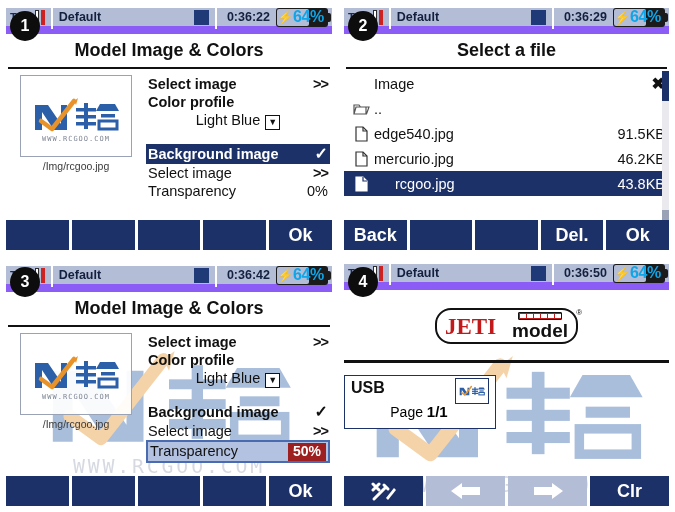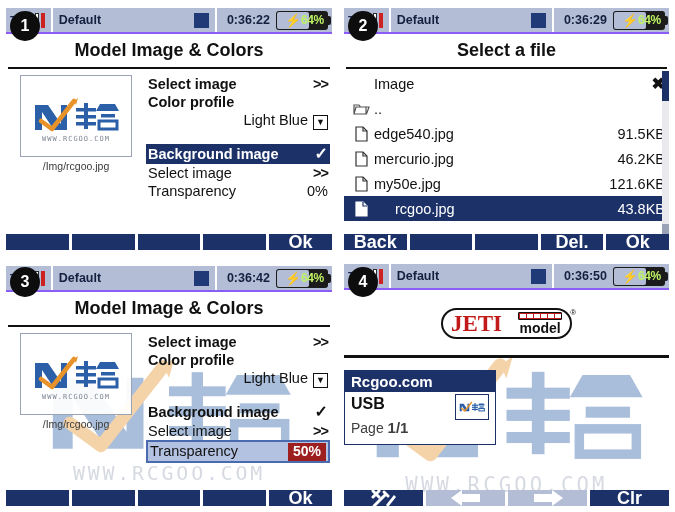--- a/index.html
+++ b/index.html
@@ -31,21 +31,21 @@
   .panel.p4 { padding: 8px 6px 6px 6px; }
 
   
   .statusbar {
     position: relative;
     height: 26px;
     background: #b3bdd6;
     display: flex;
     align-items: center;
     flex: 0 0 26px;
-    border-bottom: 2px solid #8b5cf6;
+    border-bottom: 8px solid #8b5cf6;
   }
   .sb-tx {
     font-size: 11px;
     font-weight: bold;
     color: #1a2a52;
     padding-left: 4px;
     letter-spacing: -0.3px;
   }
   .sig {
     display: flex;
@@ -85,21 +85,21 @@
   }
   .bat-fill {
     position:absolute; left:1px; top:1px; bottom:1px;
     width: 32px; background:#b3bdd6; border-radius:2px;
   }
   .bolt {
     position:relative; z-index:2; color:#ffffff; font-size:13px;
     margin-right:-1px; line-height:1;
   }
   .bat-pct {
-    position:relative; z-index:2; color:#bef264; font-size:12px;
+    position:relative; z-index:2; color:#0ea5e9; font-size:16px;
     font-weight:bold; padding-right:4px; letter-spacing:-0.3px;
   }
 
   
   .badge {
     position:absolute; left:10px; top:11px;
     width: 30px; height: 30px; border-radius: 50%;
     background:#0d0d0d; color:#ffffff;
     display:flex; align-items:center; justify-content:center;
     font-size:16px; font-weight:bold; z-index:50;
@@ -135,21 +135,21 @@
     flex:1; position:relative; z-index:3; padding-right:2px;
   }
   .row {
     display:flex; justify-content:space-between; align-items:baseline;
     font-size:14.5px; color:#111111; padding:0 2px; line-height:1.25;
   }
   .row.bold { font-weight:bold; }
   .row.sel {
     background:#1d3169; color:#ffffff; font-weight:bold;
   }
-  .row.right { justify-content:flex-end; }
+  .row.right { justify-content:center; }
   .gap { height: 14px; }
   .chev { font-weight:bold; letter-spacing:-1px; }
   .dropbtn {
     display:inline-block; width:15px; height:15px;
     border:1px solid #111; background:#ffffff; text-align:center;
     line-height:13px; font-size:9px; margin-left:5px;
   }
   .check { font-size:16px; font-weight:bold; }
   .row.focus {
     border:2px solid #4a6bb0; background:#b3c2e0;
@@ -162,21 +162,21 @@
 
   
   .watermark {
     position:absolute; inset:0; z-index:1; pointer-events:none;
     display:flex; align-items:center; justify-content:center;
     opacity:0.40;
   }
 
   
   .footer {
-    display:flex; gap:3px; height:16px; margin-top:auto;
+    display:flex; gap:3px; height:30px; margin-top:auto;
     position:relative; z-index:5;
   }
   .fbtn {
     flex:1; background:#1d3169; color:#ffffff;
     display:flex; align-items:center; justify-content:center;
     font-size:18px; font-weight:bold;
   }
   .fbtn.light { background:#b3bdd6; }
   .fbtn svg { display:block; }
 
@@ -218,21 +218,21 @@
     font-size:23px; font-weight:bold; color:#c21a1a; letter-spacing:0px;
     line-height:1;
   }
   .model-wrap { display:flex; flex-direction:column; align-items:center; }
   .flagbar {
     width:44px; height:8px; background:#c21a1a;
     display:flex; border:1px solid #111; margin-bottom:1px;
     border-radius: 1px;
   }
   .flagbar i { flex:1; background:#ffffff; margin:1px .5px; }
-  .model-word { font-size:14px; font-weight:bold; color:#111; line-height:1; }
+  .model-word { font-size:19px; font-weight:bold; color:#111; line-height:1; }
   .reg { position:absolute; right:-6px; top:-2px; font-size:8px; color:#111; }
   .ds24 {
     font-family:"DejaVu Sans Mono", monospace;
     font-size:30px; font-weight:bold; color:#111; letter-spacing:-1px;
   }
   .p4-hr { height:3px; background:#111; margin: 2px 0 0 0; position:relative; z-index:3; }
   .p4-body { flex:1; position:relative; padding-top:10px; }
   .widget {
     position:relative; z-index:4; width:152px;
     border:1px solid #1d3169; background:#ffffff;
@@ -242,21 +242,21 @@
     padding:2px 6px;
   }
   .wg-body { padding:3px 6px 2px 6px; position:relative; min-height:52px; }
   .wg-usb { font-size:16px; font-weight:bold; color:#111; }
   .wg-thumb {
     position:absolute; right:6px; top:2px;
     width:34px; height:26px; border:1px solid #1d3169; background:#fff;
     display:flex; align-items:center; justify-content:center; overflow:hidden;
   }
   .wg-page {
-    text-align:left; font-size:14px; color:#404040; padding-right:2px; padding-top:6px;
+    text-align:center; font-size:14px; color:#000000; padding-right:2px; padding-top:6px;
   }
   .wg-page b { font-size:15px; }
   .logo-svg { display:block; }
 </style>
 </head>
 <body>
 
 <div class="grid">
 
   <div class="panel p1">
@@ -399,30 +399,20 @@
         <div class="frow">
           <span class="ficon">
             <svg width="13" height="16" viewBox="0 0 13 16">
                 <path d="M1 1 L8 1 L12 5 L12 15 L1 15 Z" fill="#fff" stroke="#333" stroke-width="1.2"></path>
                 <path d="M8 1 L8 5 L12 5" fill="none" stroke="#333" stroke-width="1.2"></path>
               </svg>
           </span>
           <span class="fname">mercurio.jpg</span>
           <span class="fsize">46.2KB</span>
         </div>
-        <div class="frow">
-          <span class="ficon">
-            <svg width="13" height="16" viewBox="0 0 13 16">
-                <path d="M1 1 L8 1 L12 5 L12 15 L1 15 Z" fill="#fff" stroke="#333" stroke-width="1.2"></path>
-                <path d="M8 1 L8 5 L12 5" fill="none" stroke="#333" stroke-width="1.2"></path>
-              </svg>
-          </span>
-          <span class="fname">my50e.jpg</span>
-          <span class="fsize">121.6KB</span>
-        </div>
         <div class="frow sel">
           <span class="ficon">
             <svg width="13" height="16" viewBox="0 0 13 16">
                 <path d="M1 1 L8 1 L12 5 L12 15 L1 15 Z" fill="#fff" stroke="#fff" stroke-width="1.2"></path>
                 <path d="M8 1 L8 5 L12 5" fill="none" stroke="#1d3169" stroke-width="1.2"></path>
               </svg>
           </span>
           <span class="fname">rcgoo.jpg</span>
           <span class="fsize">43.8KB</span>
         </div>
@@ -601,21 +591,20 @@
               </span>
             <span class="model-word">model</span>
           </span>
           <span class="reg">®</span>
         </div>
       </div>
       <div class="p4-hr"></div>
 
       <div style="position:relative;flex:1;padding-top:12px;">
         <div class="widget">
-          <div class="wg-head">Rcgoo.com</div>
           <div class="wg-body">
             <span class="wg-usb">USB</span>
             <span class="wg-thumb">
               <svg width="30" height="20" viewBox="0 0 200 120">
                 <path d="M18 88 L18 38 L44 38 L70 76 L70 38 L82 38 L82 88 L56 88 L32 52 L32 88 Z" fill="#2b5fa8"></path>
                 <path d="M30 70 L52 86 L96 30" stroke="#e8922a" stroke-width="10" fill="none" stroke-linecap="round"></path>
                 <g fill="#2b5fa8">
                   <rect x="100" y="44" width="40" height="8"></rect>
                     <rect x="100" y="58" width="40" height="8"></rect>
                   <rect x="100" y="72" width="40" height="8"></rect>

